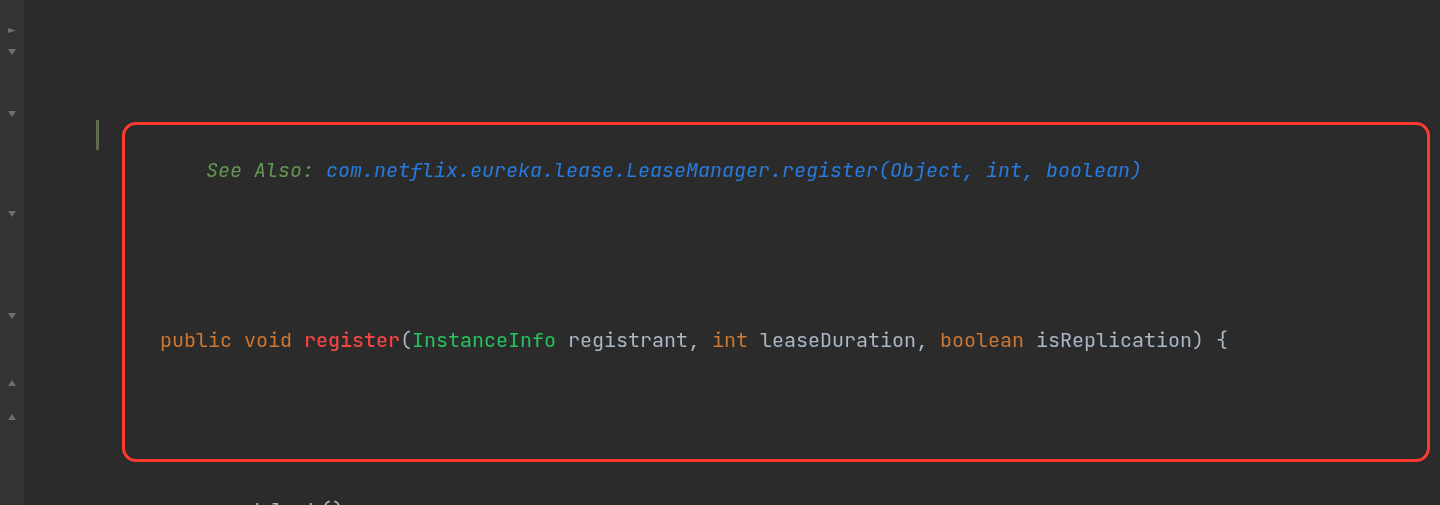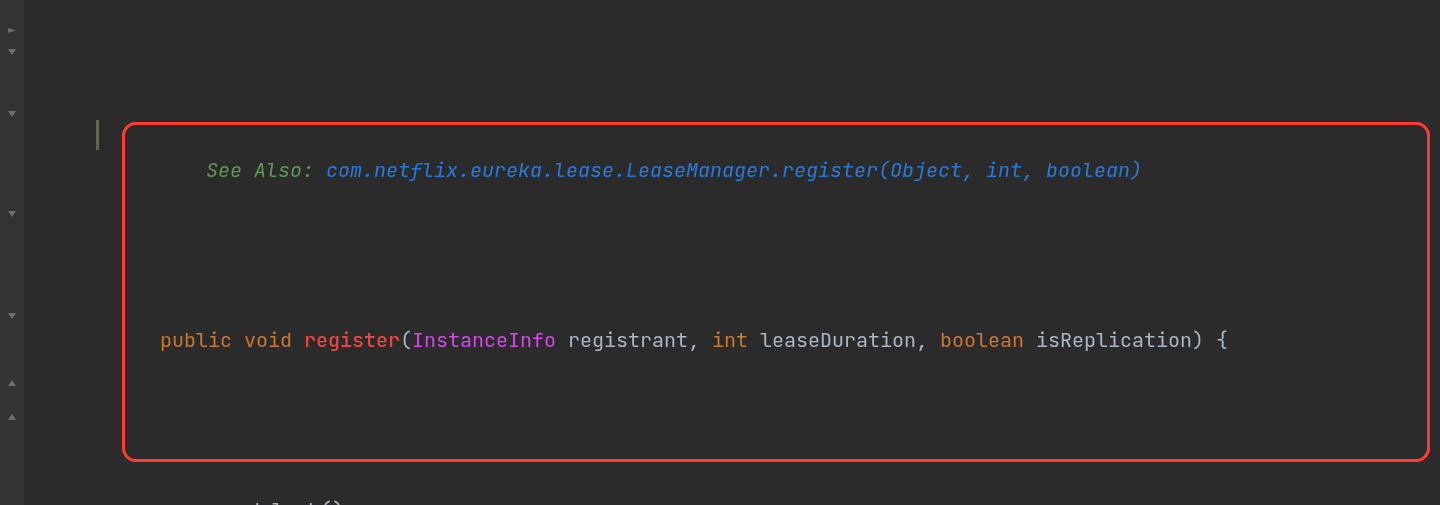--- a/index.html
+++ b/index.html
@@ -68,21 +68,21 @@
     left: 72px;
     top: 2px;
     bottom: 2px;
     width: 3px;
     background: #5e6b4f;
   }
 
   .k  { color:#cc7832; font-weight:400; }
   .fn { color:#ef4444; font-weight:500; }
   .id { color:#a9b7c6; }
-  .cl { color:#d946ef; }
+  .cl { color:#22c55e; }
   .op { color:#a9b7c6; }
   .doc-tag { color:#629755; font-style:italic; }
   .doc-link{ color:#287bde; font-style:italic; }
 
   .highlight-box {
     position: absolute;
     border: 3px solid #ff3b30;
     border-radius: 14px;
     pointer-events: none;
   }

